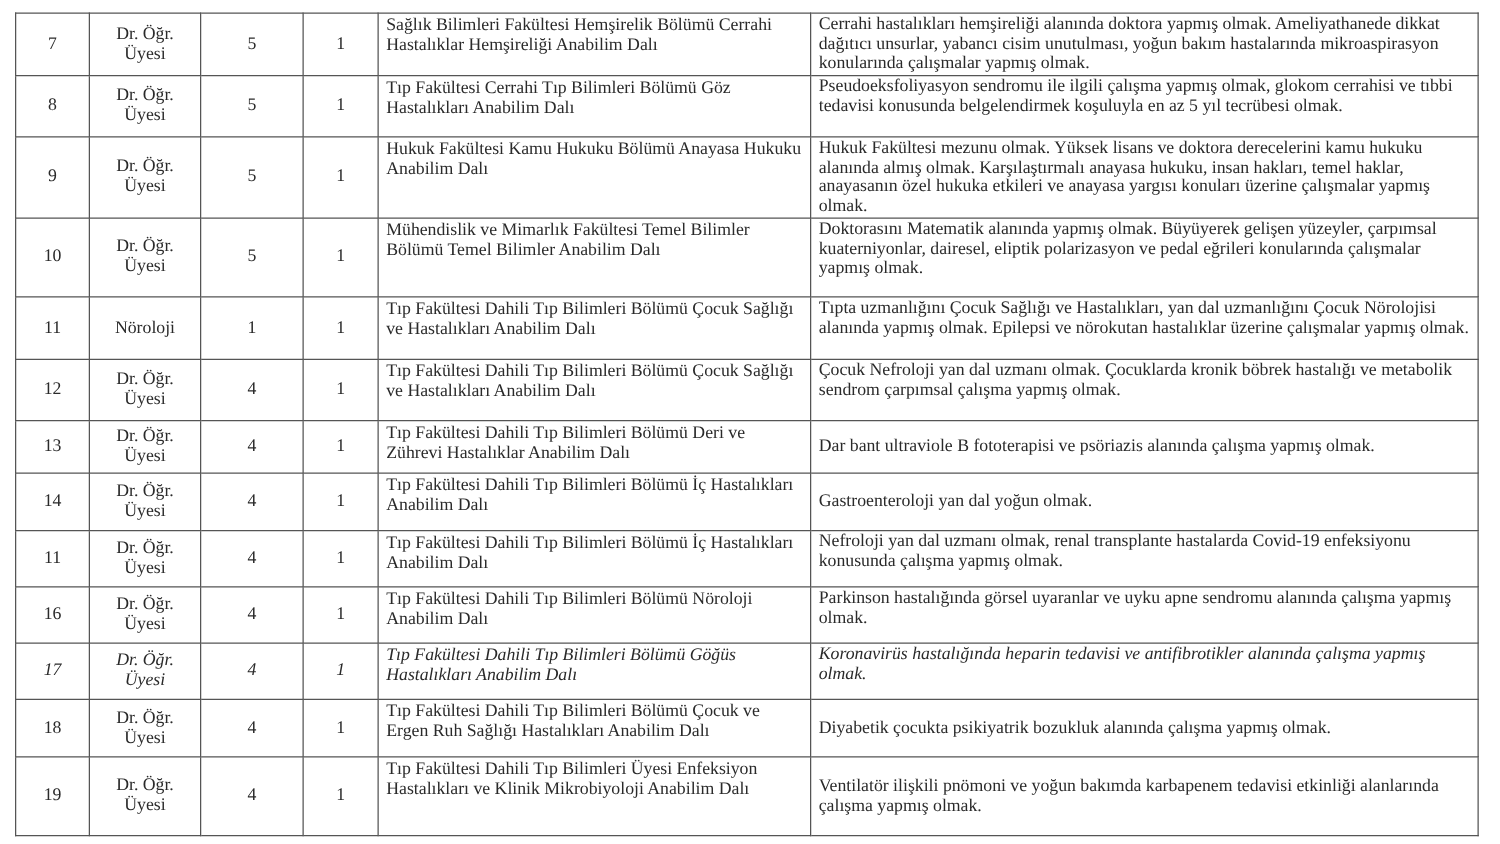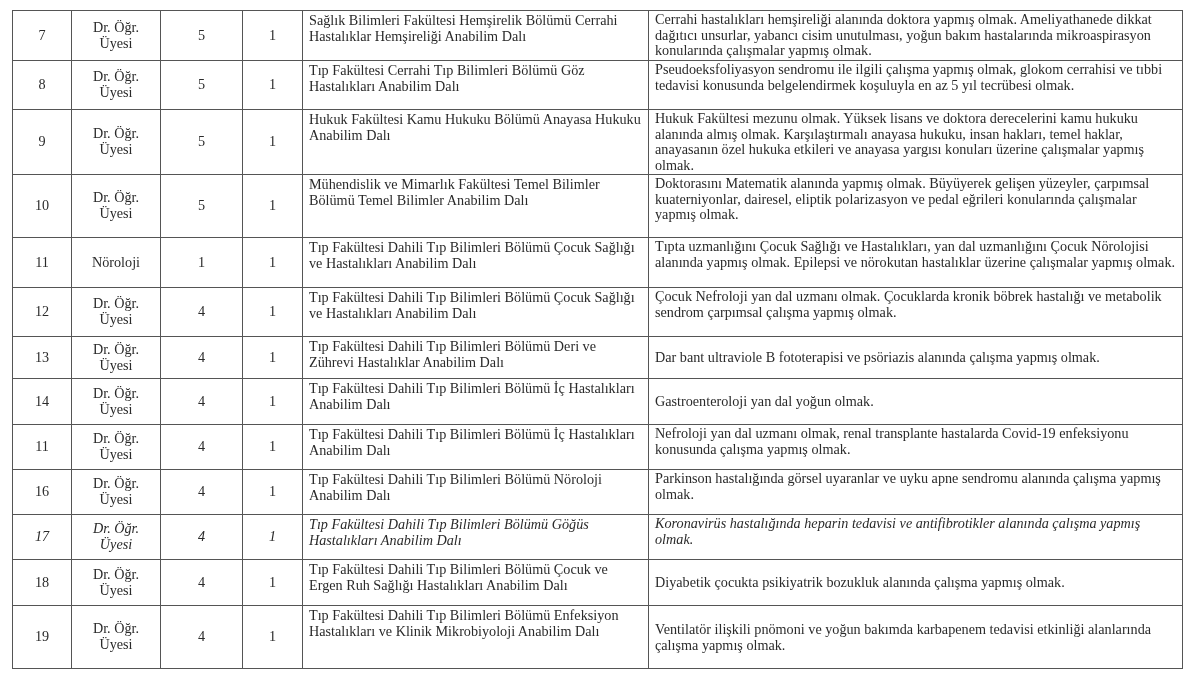--- a/index.html
+++ b/index.html
@@ -175,18 +175,18 @@
     <td class="c-count"><span>1</span></td>
     <td class="c-unit"><span>Tıp Fakültesi Dahili Tıp Bilimleri Bölümü Çocuk ve Ergen Ruh Sağlığı Hastalıkları Anabilim Dalı</span></td>
     <td class="c-req mid"><span>Diyabetik çocukta psikiyatrik bozukluk alanında çalışma yapmış olmak.</span></td>
   </tr>
 
   <tr style="height: 63px;">
     <td class="c-no"><span>19</span></td>
     <td class="c-title"><span>Dr. Öğr.</span><br><span>Üyesi</span></td>
     <td class="c-grade"><span>4</span></td>
     <td class="c-count"><span>1</span></td>
-    <td class="c-unit"><span>Tıp Fakültesi Dahili Tıp Bilimleri Bölümü Enfeksiyon Hastalıkları ve Klinik Mikrobiyoloji Anabilim Dalı</span></td>
+    <td class="c-unit"><span>Tıp Fakültesi Dahili Tıp Bilimleri Üyesi Enfeksiyon Hastalıkları ve Klinik Mikrobiyoloji Anabilim Dalı</span></td>
     <td class="c-req mid"><span>Ventilatör ilişkili pnömoni ve yoğun bakımda karbapenem tedavisi etkinliği alanlarında çalışma yapmış olmak.</span></td>
   </tr>
 </tbody>
   </table>
 </div>
 
 </body></html>

